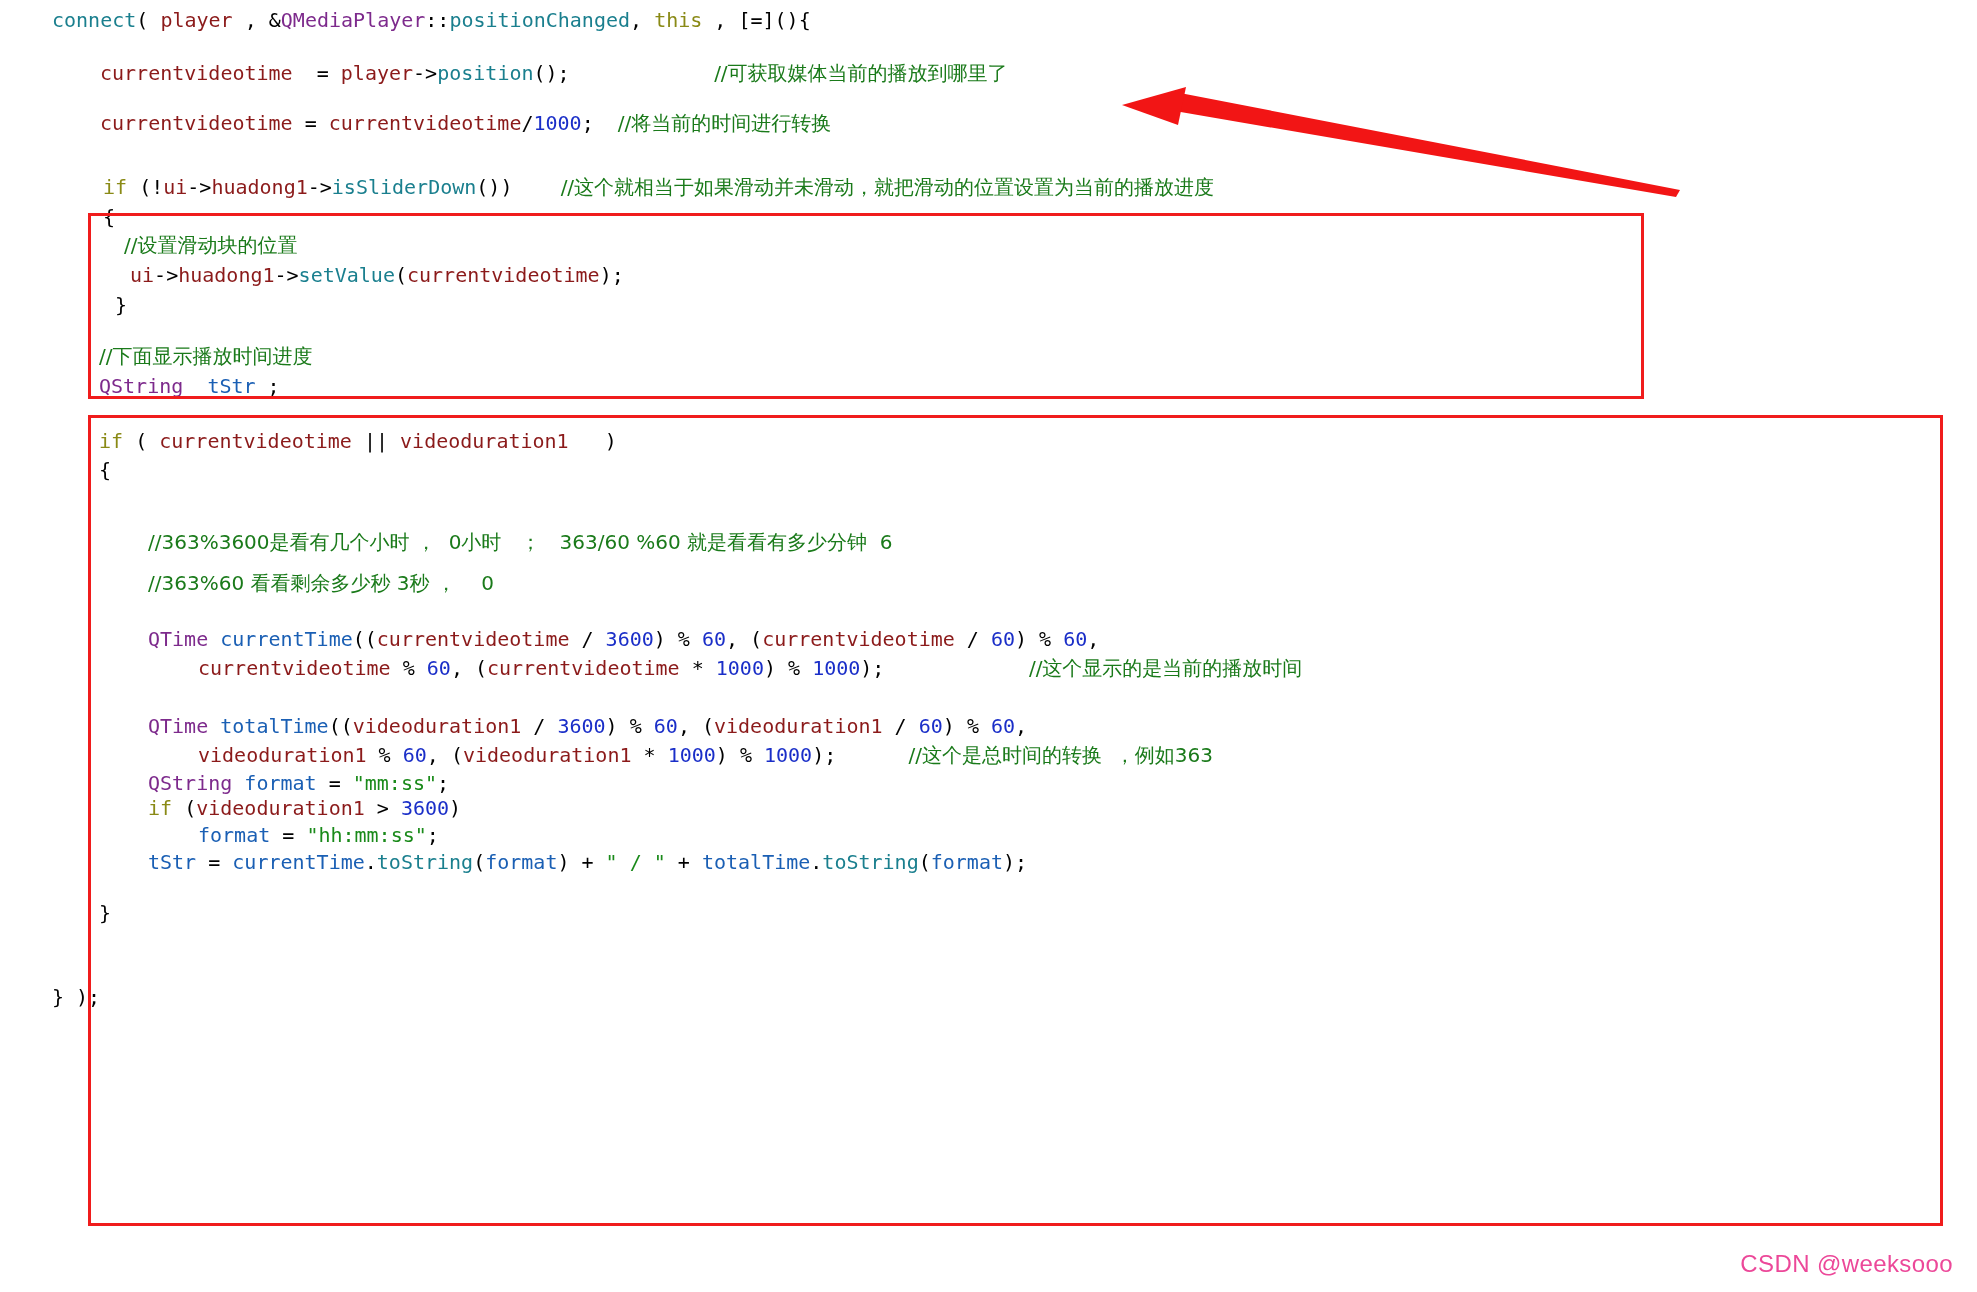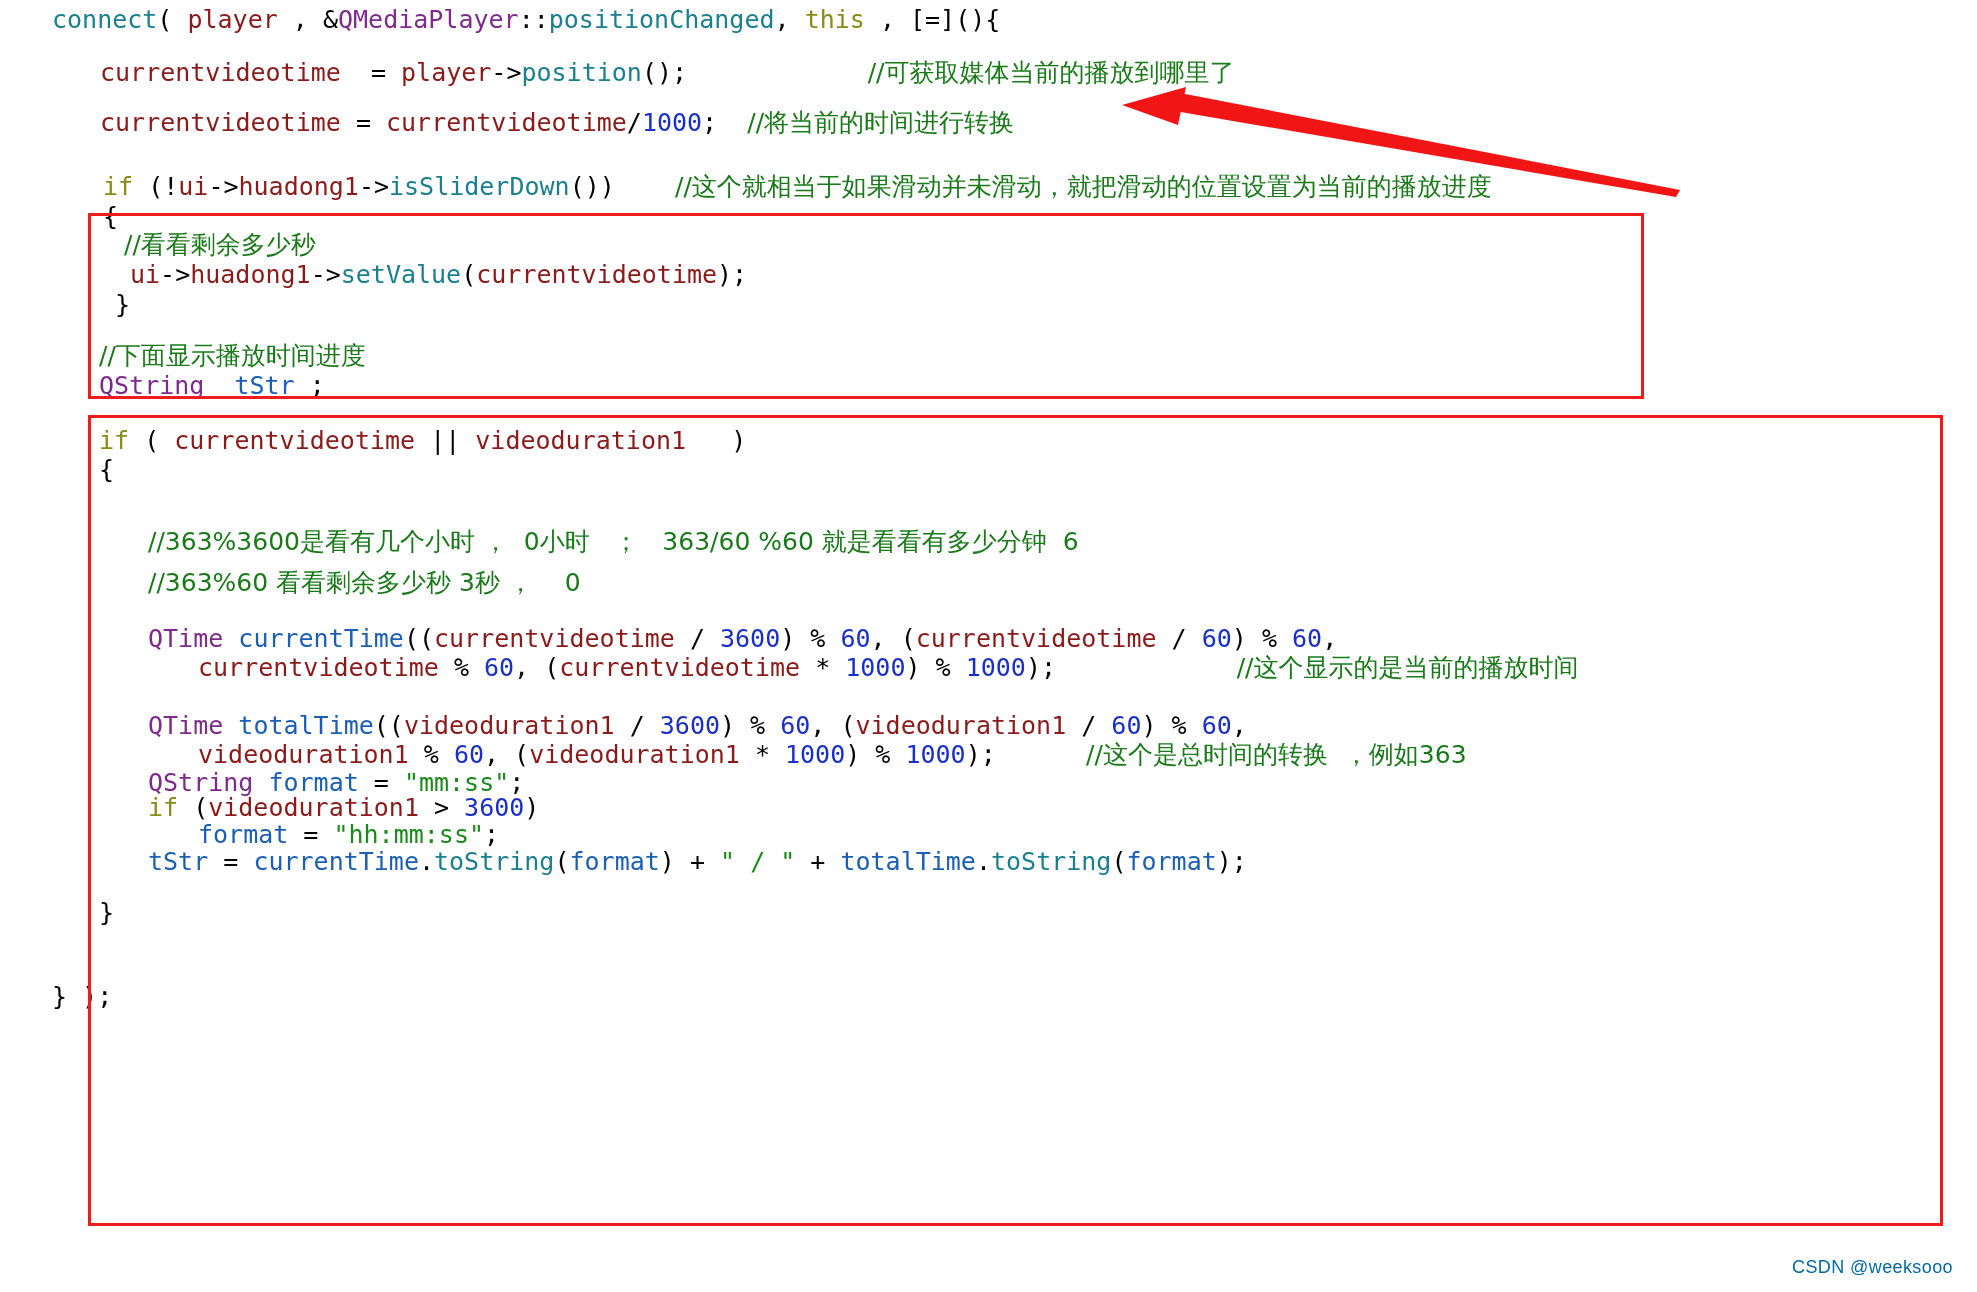--- a/index.html
+++ b/index.html
@@ -18,21 +18,21 @@
   #code-canvas {
     position: absolute;
     left: 0; top: 0;
     width: 1977px; height: 1292px;
   }
 
   .code-line {
     position: absolute;
     white-space: pre;
     font-family: "DejaVu Sans Mono", "Liberation Mono", monospace;
-    font-size: 25px;
+    font-size: 20px;
     line-height: 30px;
     letter-spacing: 0px;
   }
 
   
   .t-plain   { color: #000000; }
   .t-func    { color: #1a7f8e; }   
   .t-type    { color: #7d2a8c; }   
   .t-var     { color: #8b1a1a; }   
   .t-num     { color: #1a2ec8; }   
@@ -59,37 +59,37 @@
     position: absolute;
     left: 1120px; top: 85px;
     width: 560px; height: 125px;
     pointer-events: none;
   }
 
   
   #watermark {
     position: absolute;
     right: 24px; bottom: 14px;
-    color: #0369a1;
+    color: #ec4899;
     font-family: "Liberation Sans", sans-serif;
-    font-size: 18px;
+    font-size: 24px;
     letter-spacing: 0.4px;
     white-space: nowrap;
   }
 </style>
 </head>
 <body>
 
 <div id="code-canvas">
     <div class="code-line" style="left: 52px; top: 5px;"><span class="t-func">connect</span><span class="t-plain">( </span><span class="t-var">player</span><span class="t-plain"> , &amp;</span><span class="t-type">QMediaPlayer</span><span class="t-plain">::</span><span class="t-func">positionChanged</span><span class="t-plain">, </span><span class="t-kw">this</span><span class="t-plain"> , [=](){</span></div>
     <div class="code-line" style="left: 100px; top: 58px;"><span class="t-var">currentvideotime</span><span class="t-plain">  = </span><span class="t-var">player</span><span class="t-plain">-&gt;</span><span class="t-func">position</span><span class="t-plain">();</span><span class="t-plain">            </span><span class="t-comment cjk">//可获取媒体当前的播放到哪里了</span></div>
     <div class="code-line" style="left: 100px; top: 88px; margin-top: 20px;"><span class="t-var">currentvideotime</span><span class="t-plain"> = </span><span class="t-var">currentvideotime</span><span class="t-plain">/</span><span class="t-num">1000</span><span class="t-plain">;  </span><span class="t-comment cjk">//将当前的时间进行转换</span></div>
     <div class="code-line" style="left: 103px; top: 172px;"><span class="t-kw">if</span><span class="t-plain"> (!</span><span class="t-var">ui</span><span class="t-plain">-&gt;</span><span class="t-var">huadong1</span><span class="t-plain">-&gt;</span><span class="t-func">isSliderDown</span><span class="t-plain">())</span><span class="t-plain">    </span><span class="t-comment cjk">//这个就相当于如果滑动并未滑动，就把滑动的位置设置为当前的播放进度</span></div>
     <div class="code-line" style="left: 103px; top: 202px;"><span class="t-plain">{</span></div>
-    <div class="code-line" style="left: 124px; top: 230px;"><span class="t-comment cjk">//看看剩余多少秒</span></div>
+    <div class="code-line" style="left: 124px; top: 230px;"><span class="t-comment cjk">//设置滑动块的位置</span></div>
     <div class="code-line" style="left: 130px; top: 260px;"><span class="t-var">ui</span><span class="t-plain">-&gt;</span><span class="t-var">huadong1</span><span class="t-plain">-&gt;</span><span class="t-func">setValue</span><span class="t-plain">(</span><span class="t-var">currentvideotime</span><span class="t-plain">);</span></div>
     <div class="code-line" style="left: 115px; top: 290px;"><span class="t-plain">}</span></div>
     <div class="code-line" style="left: 99px; top: 341px;"><span class="t-comment cjk">//下面显示播放时间进度</span></div>
     <div class="code-line" style="left: 99px; top: 371px;"><span class="t-type">QString</span><span class="t-plain">  </span><span class="t-ident">tStr</span><span class="t-plain"> ;</span></div>
     <div class="code-line" style="left: 99px; top: 426px;"><span class="t-kw">if</span><span class="t-plain"> ( </span><span class="t-var">currentvideotime</span><span class="t-plain"> || </span><span class="t-var">videoduration1</span><span class="t-plain">   )</span></div>
     <div class="code-line" style="left: 99px; top: 455px;"><span class="t-plain">{</span></div>
     <div class="code-line" style="left: 148px; top: 527px; text-align: right;"><span class="t-comment cjk">//363%3600是看有几个小时 ，  0小时   ；   363/60 %60 就是看看有多少分钟  6</span></div>
     <div class="code-line" style="left: 148px; top: 568px;"><span class="t-comment cjk">//363%60 看看剩余多少秒 3秒 ，    0</span></div>
     <div class="code-line" style="left: 148px; top: 624px;"><span class="t-type">QTime</span><span class="t-plain"> </span><span class="t-ident">currentTime</span><span class="t-plain">((</span><span class="t-var">currentvideotime</span><span class="t-plain"> / </span><span class="t-num">3600</span><span class="t-plain">) % </span><span class="t-num">60</span><span class="t-plain">, (</span><span class="t-var">currentvideotime</span><span class="t-plain"> / </span><span class="t-num">60</span><span class="t-plain">) % </span><span class="t-num">60</span><span class="t-plain">,</span></div>
     <div class="code-line" style="left: 198px; top: 653px;"><span class="t-var">currentvideotime</span><span class="t-plain"> % </span><span class="t-num">60</span><span class="t-plain">, (</span><span class="t-var">currentvideotime</span><span class="t-plain"> * </span><span class="t-num">1000</span><span class="t-plain">) % </span><span class="t-num">1000</span><span class="t-plain">);</span><span class="t-plain">            </span><span class="t-comment cjk">//这个显示的是当前的播放时间</span></div>

